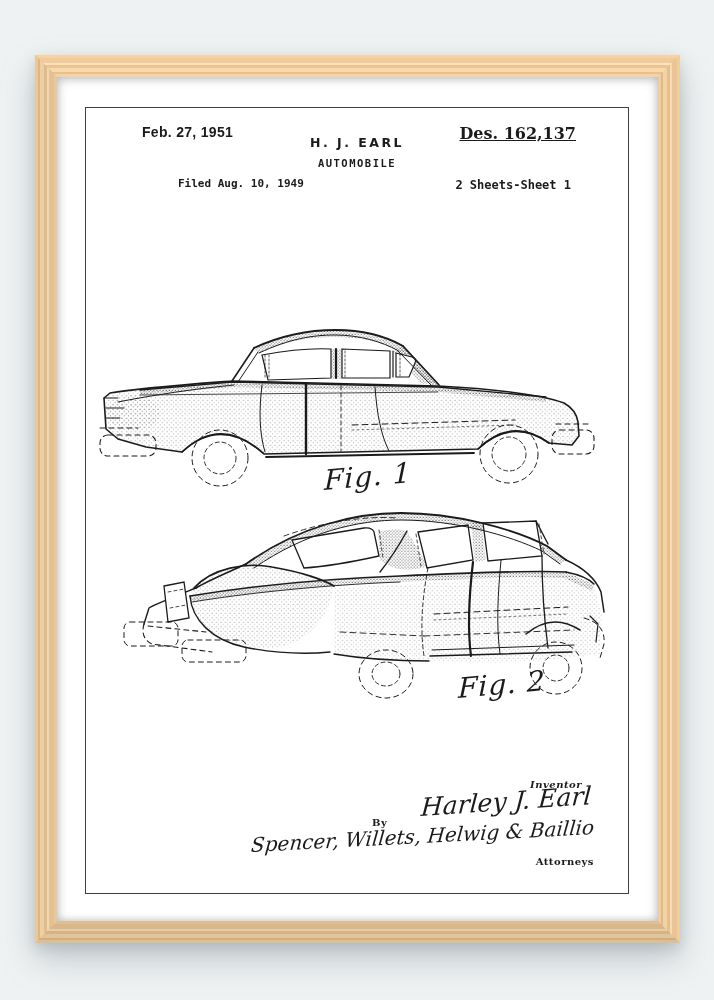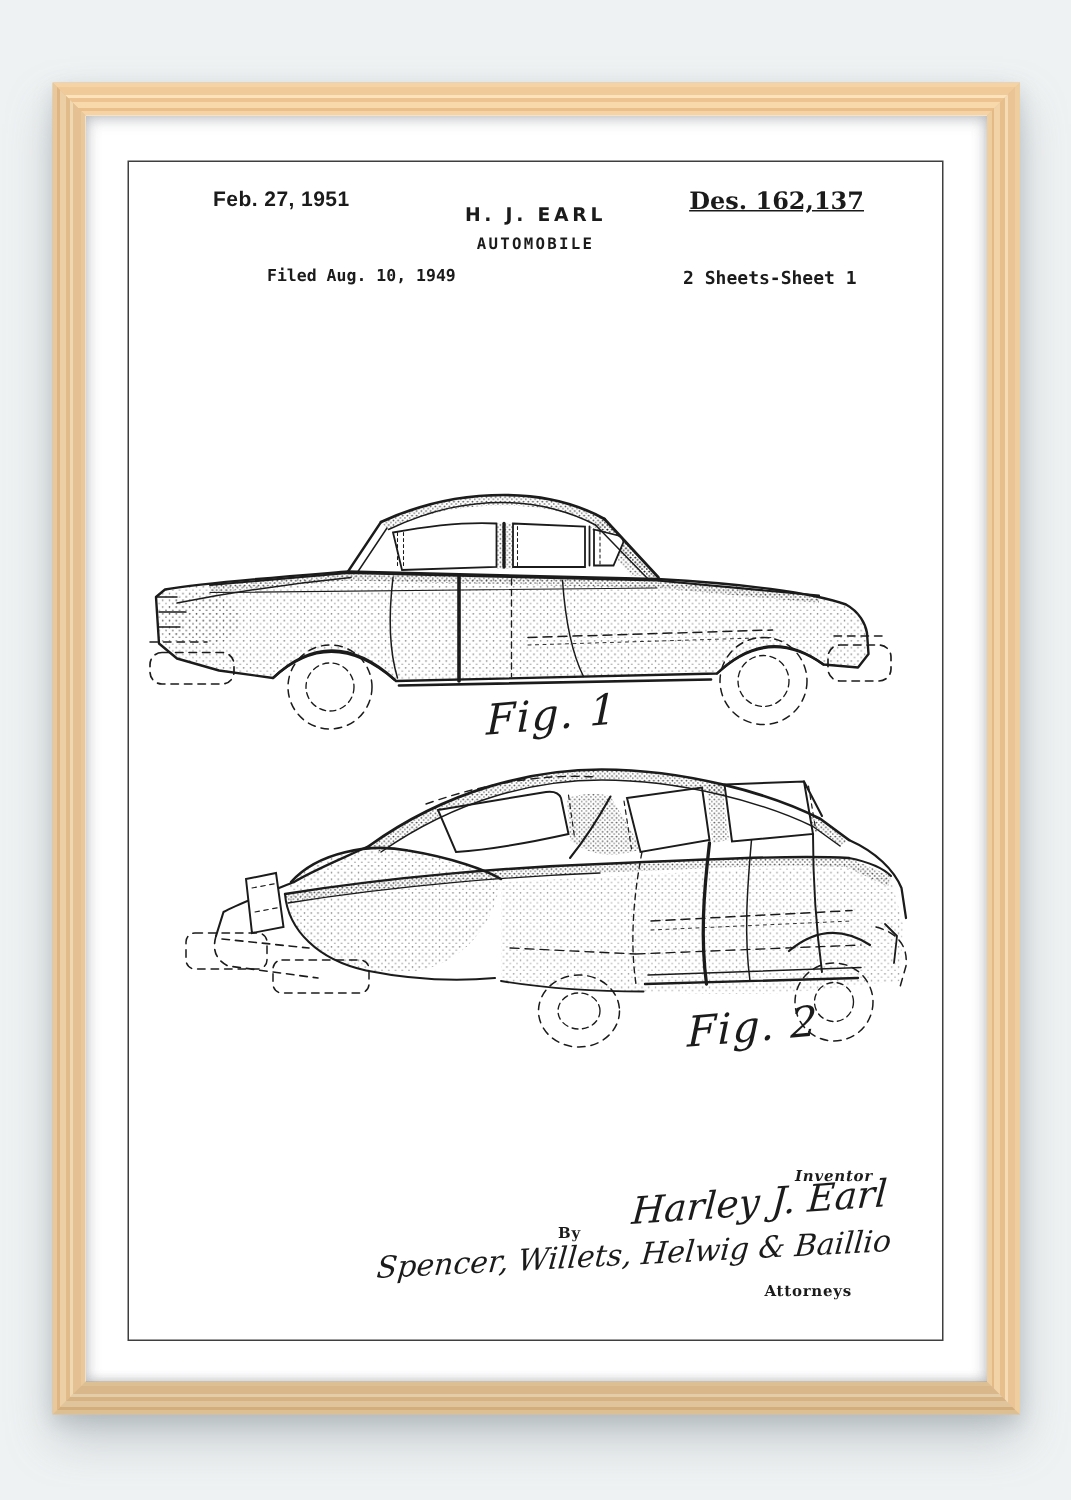--- a/index.html
+++ b/index.html
@@ -35,21 +35,21 @@
   .fig-label{font-family:"DejaVu Serif",serif;font-style:italic;font-size:28px;letter-spacing:1px;transform:rotate(-5deg) skewX(-6deg);}
   .fl1{left:238px;top:352px;}
   .fl2{left:372px;top:560px;}
   
   .gothic{font-family:"DejaVu Serif",serif;font-weight:bold;font-size:10px;letter-spacing:.5px;}
   .script{font-family:"DejaVu Serif",serif;font-style:italic;}
   .sig-inventor-cap{right:46px;top:671px;font-style:italic;}
   .sig-earl{right:36px;top:679px;font-size:25px;transform:rotate(-4deg) skewX(-8deg);}
   .sig-by{left:286px;top:709px;}
   .sig-att{right:34px;top:716px;font-size:20px;transform:rotate(-3deg) skewX(-8deg);}
-  .sig-att-cap{right:60px;top:748px;}
+  .sig-att-cap{right:34px;top:748px;}
   svg .ln{fill:none;stroke:#1b1b1b;stroke-linecap:round;stroke-linejoin:round;}
   svg .win{fill:#ffffff;stroke:#1b1b1b;}
 </style>
 </head>
 <body>
 
 <div class="scene">
   <div class="frame">
     <div class="f-side f-top wood-h"></div>
     <div class="f-side f-bottom wood-h"></div>

